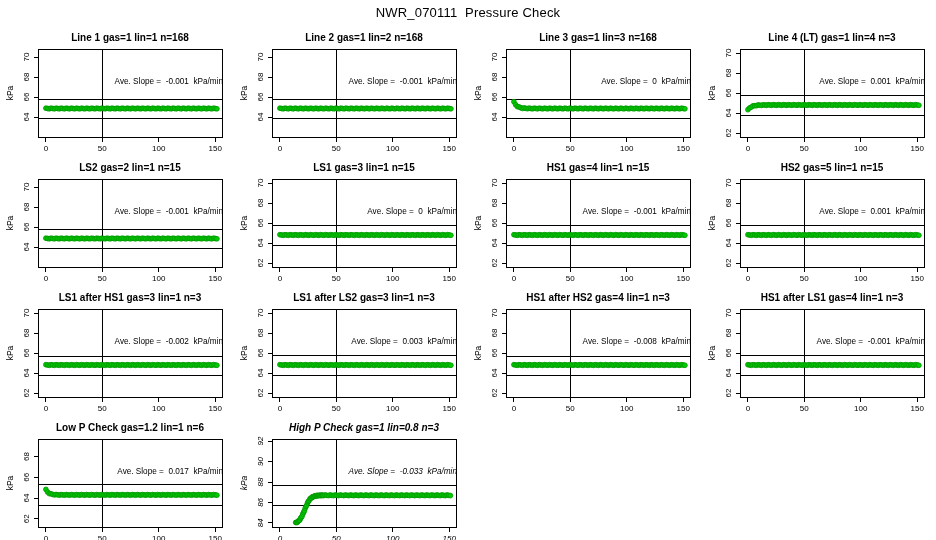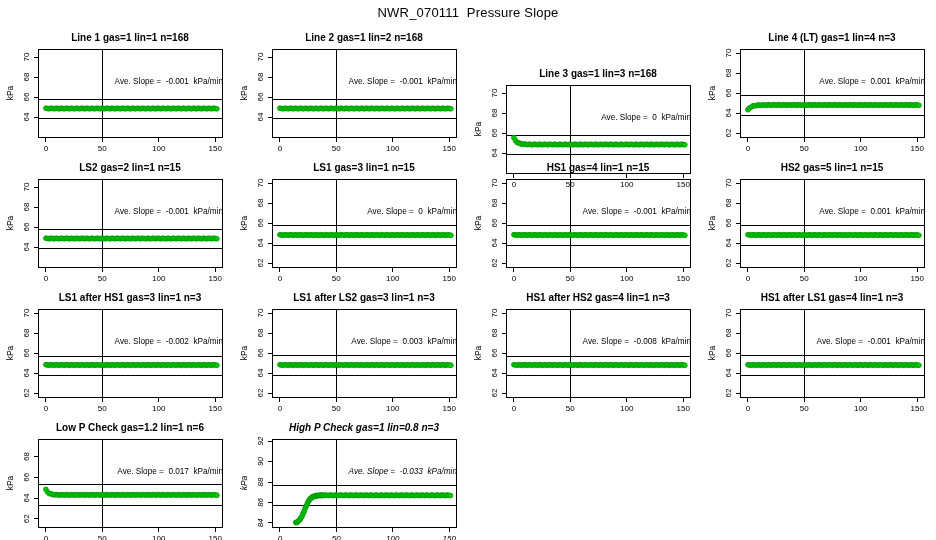--- a/index.html
+++ b/index.html
@@ -12,21 +12,21 @@
     font-size:13px;font-weight:400;white-space:pre;letter-spacing:0.2px;
   }
   .plots{position:absolute;top:28px;left:0;width:854px;height:522px;}
   .cell{position:absolute;width:234px;height:130px;}
   svg text{font-family:"Liberation Sans","DejaVu Sans",sans-serif;}
 </style>
 </head>
 <body>
 
 <div class="page">
-  <div class="main-title">NWR_070111  Pressure Slope</div>
+  <div class="main-title">NWR_070111  Pressure Check</div>
   <div class="plots" id="plots">
       <div class="cell" style="left: 0px; top: 0px;"><svg width="234" height="130" viewBox="0 0 234 130">
           <text x="130" y="13" text-anchor="middle" font-size="10" font-weight="bold" fill="#000000">Line 1 gas=1 lin=1 n=168</text>
           <rect x="38" y="21" width="184" height="88" fill="none" stroke="#000000" stroke-width="1" shape-rendering="crispEdges"></rect>
           <line x1="102.34355828220859" y1="21" x2="102.34355828220859" y2="109" stroke="#000000" stroke-width="1" shape-rendering="crispEdges"></line>
           <line x1="38" y1="71.0" x2="222" y2="71.0" stroke="#000000" stroke-width="1" shape-rendering="crispEdges"></line>
           <line x1="38" y1="90.5" x2="222" y2="90.5" stroke="#000000" stroke-width="1" shape-rendering="crispEdges"></line>
           <g>
             <line x1="33.5" y1="89.0" x2="38" y2="89.0" stroke="#000000" stroke-width="1" shape-rendering="crispEdges"></line>
             <text x="29" y="89.0" font-size="8" fill="#000000" text-anchor="middle" transform="rotate(-90 29 89.0)">64</text>
@@ -286,21 +286,21 @@
             <circle cx="205.1" cy="80.5" r="2.4" fill="#00cd00" stroke="#009400" stroke-width="0.8"></circle>
             <circle cx="206.8" cy="80.8" r="2.4" fill="#00cd00" stroke="#009400" stroke-width="0.8"></circle>
             <circle cx="208.5" cy="80.2" r="2.4" fill="#00cd00" stroke="#009400" stroke-width="0.8"></circle>
             <circle cx="210.1" cy="80.5" r="2.4" fill="#00cd00" stroke="#009400" stroke-width="0.8"></circle>
             <circle cx="211.8" cy="80.8" r="2.4" fill="#00cd00" stroke="#009400" stroke-width="0.8"></circle>
             <circle cx="213.5" cy="80.2" r="2.4" fill="#00cd00" stroke="#009400" stroke-width="0.8"></circle>
             <circle cx="215.2" cy="80.5" r="2.4" fill="#00cd00" stroke="#009400" stroke-width="0.8"></circle>
             <circle cx="216.9" cy="80.8" r="2.4" fill="#00cd00" stroke="#009400" stroke-width="0.8"></circle>
           </g>
         </svg></div>
-      <div class="cell" style="left: 468px; top: 0px; margin-top: 36px;"><svg width="234" height="130" viewBox="0 0 234 130">
+      <div class="cell" style="left: 468px; top: 0px;"><svg width="234" height="130" viewBox="0 0 234 130">
           <text x="130" y="13" text-anchor="middle" font-size="10" font-weight="bold" fill="#000000">Line 3 gas=1 lin=3 n=168</text>
           <rect x="38" y="21" width="184" height="88" fill="none" stroke="#000000" stroke-width="1" shape-rendering="crispEdges"></rect>
           <line x1="102.34355828220859" y1="21" x2="102.34355828220859" y2="109" stroke="#000000" stroke-width="1" shape-rendering="crispEdges"></line>
           <line x1="38" y1="71.0" x2="222" y2="71.0" stroke="#000000" stroke-width="1" shape-rendering="crispEdges"></line>
           <line x1="38" y1="90.5" x2="222" y2="90.5" stroke="#000000" stroke-width="1" shape-rendering="crispEdges"></line>
           <g>
             <line x1="33.5" y1="89.0" x2="38" y2="89.0" stroke="#000000" stroke-width="1" shape-rendering="crispEdges"></line>
             <text x="29" y="89.0" font-size="8" fill="#000000" text-anchor="middle" transform="rotate(-90 29 89.0)">64</text>
             <line x1="33.5" y1="69.0" x2="38" y2="69.0" stroke="#000000" stroke-width="1" shape-rendering="crispEdges"></line>
             <text x="29" y="69.0" font-size="8" fill="#000000" text-anchor="middle" transform="rotate(-90 29 69.0)">66</text>

